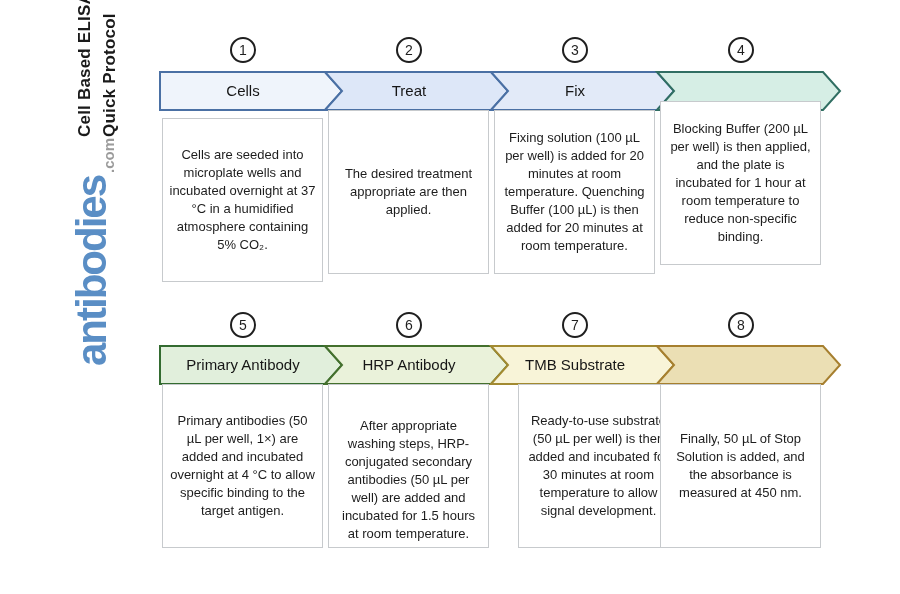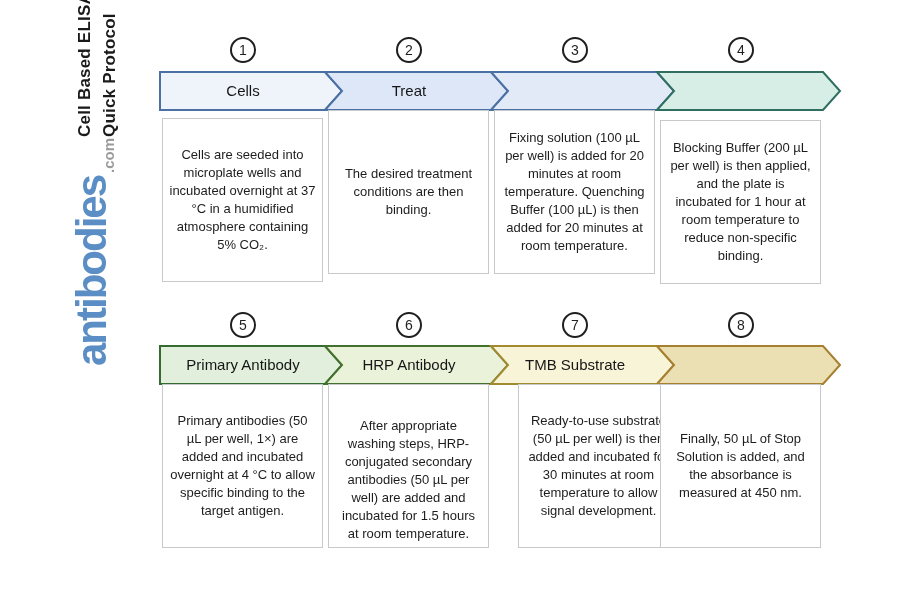--- a/index.html
+++ b/index.html
@@ -114,31 +114,32 @@
 
   <svg class="arrow-svg" style="top:71px;" viewBox="0 0 690 40">
     <polygon points="1,1 166,1 183,20 166,39 1,39" stroke-width="2" fill="#eff4fb" stroke="#4a70a4"></polygon>
     <polygon points="166,1 332,1 349,20 332,39 166,39 183,20" stroke-width="2" fill="#dde7f8" stroke="#4a70a4"></polygon>
     <polygon points="332,1 498,1 515,20 498,39 332,39 349,20" stroke-width="2" fill="#e2eaf8" stroke="#4a70a4"></polygon>
     <polygon points="498,1 664,1 681,20 664,39 498,39 515,20" stroke-width="2" fill="#d6eee5" stroke="#306e62"></polygon>
   </svg>
 
   <div class="arrow-label" style="left:160px; top:72px;">Cells</div>
   <div class="arrow-label" style="left:326px; top:72px;">Treat</div>
+  <div class="arrow-label" style="left:492px; top:72px;">Fix</div>
 
   <div class="desc-box" style="left:162px; top:118px;">
     <span>Cells are seeded into microplate wells and incubated overnight at 37 °C in a humidified atmosphere containing 5% CO₂.</span>
   </div>
   <div class="desc-box" style="left:328px; top:110px;">
-    <span>The desired treatment conditions are then binding.</span>
+    <span>The desired treatment appropriate are then applied.</span>
   </div>
   <div class="desc-box" style="left:494px; top:110px;">
     <span>Fixing solution (100 µL per well) is added for 20 minutes at room temperature. Quenching Buffer (100 µL) is then added for 20 minutes at room temperature.</span>
   </div>
-  <div class="desc-box" style="left:660px; top:120px;">
+  <div class="desc-box" style="left:660px; top:101px;">
     <span>Blocking Buffer (200 µL per well) is then applied, and the plate is incubated for 1 hour at room temperature to reduce non-specific binding.</span>
   </div>
 
   <div class="step-circle" style="left:230px; top:312px;">5</div>
   <div class="step-circle" style="left:396px; top:312px;">6</div>
   <div class="step-circle" style="left:562px; top:312px;">7</div>
   <div class="step-circle" style="left:728px; top:312px;">8</div>
 
   <svg class="arrow-svg" style="top:345px;" viewBox="0 0 690 40">
     <polygon points="1,1 166,1 183,20 166,39 1,39" stroke-width="2" fill="#e1efdc" stroke="#336b30"></polygon>

